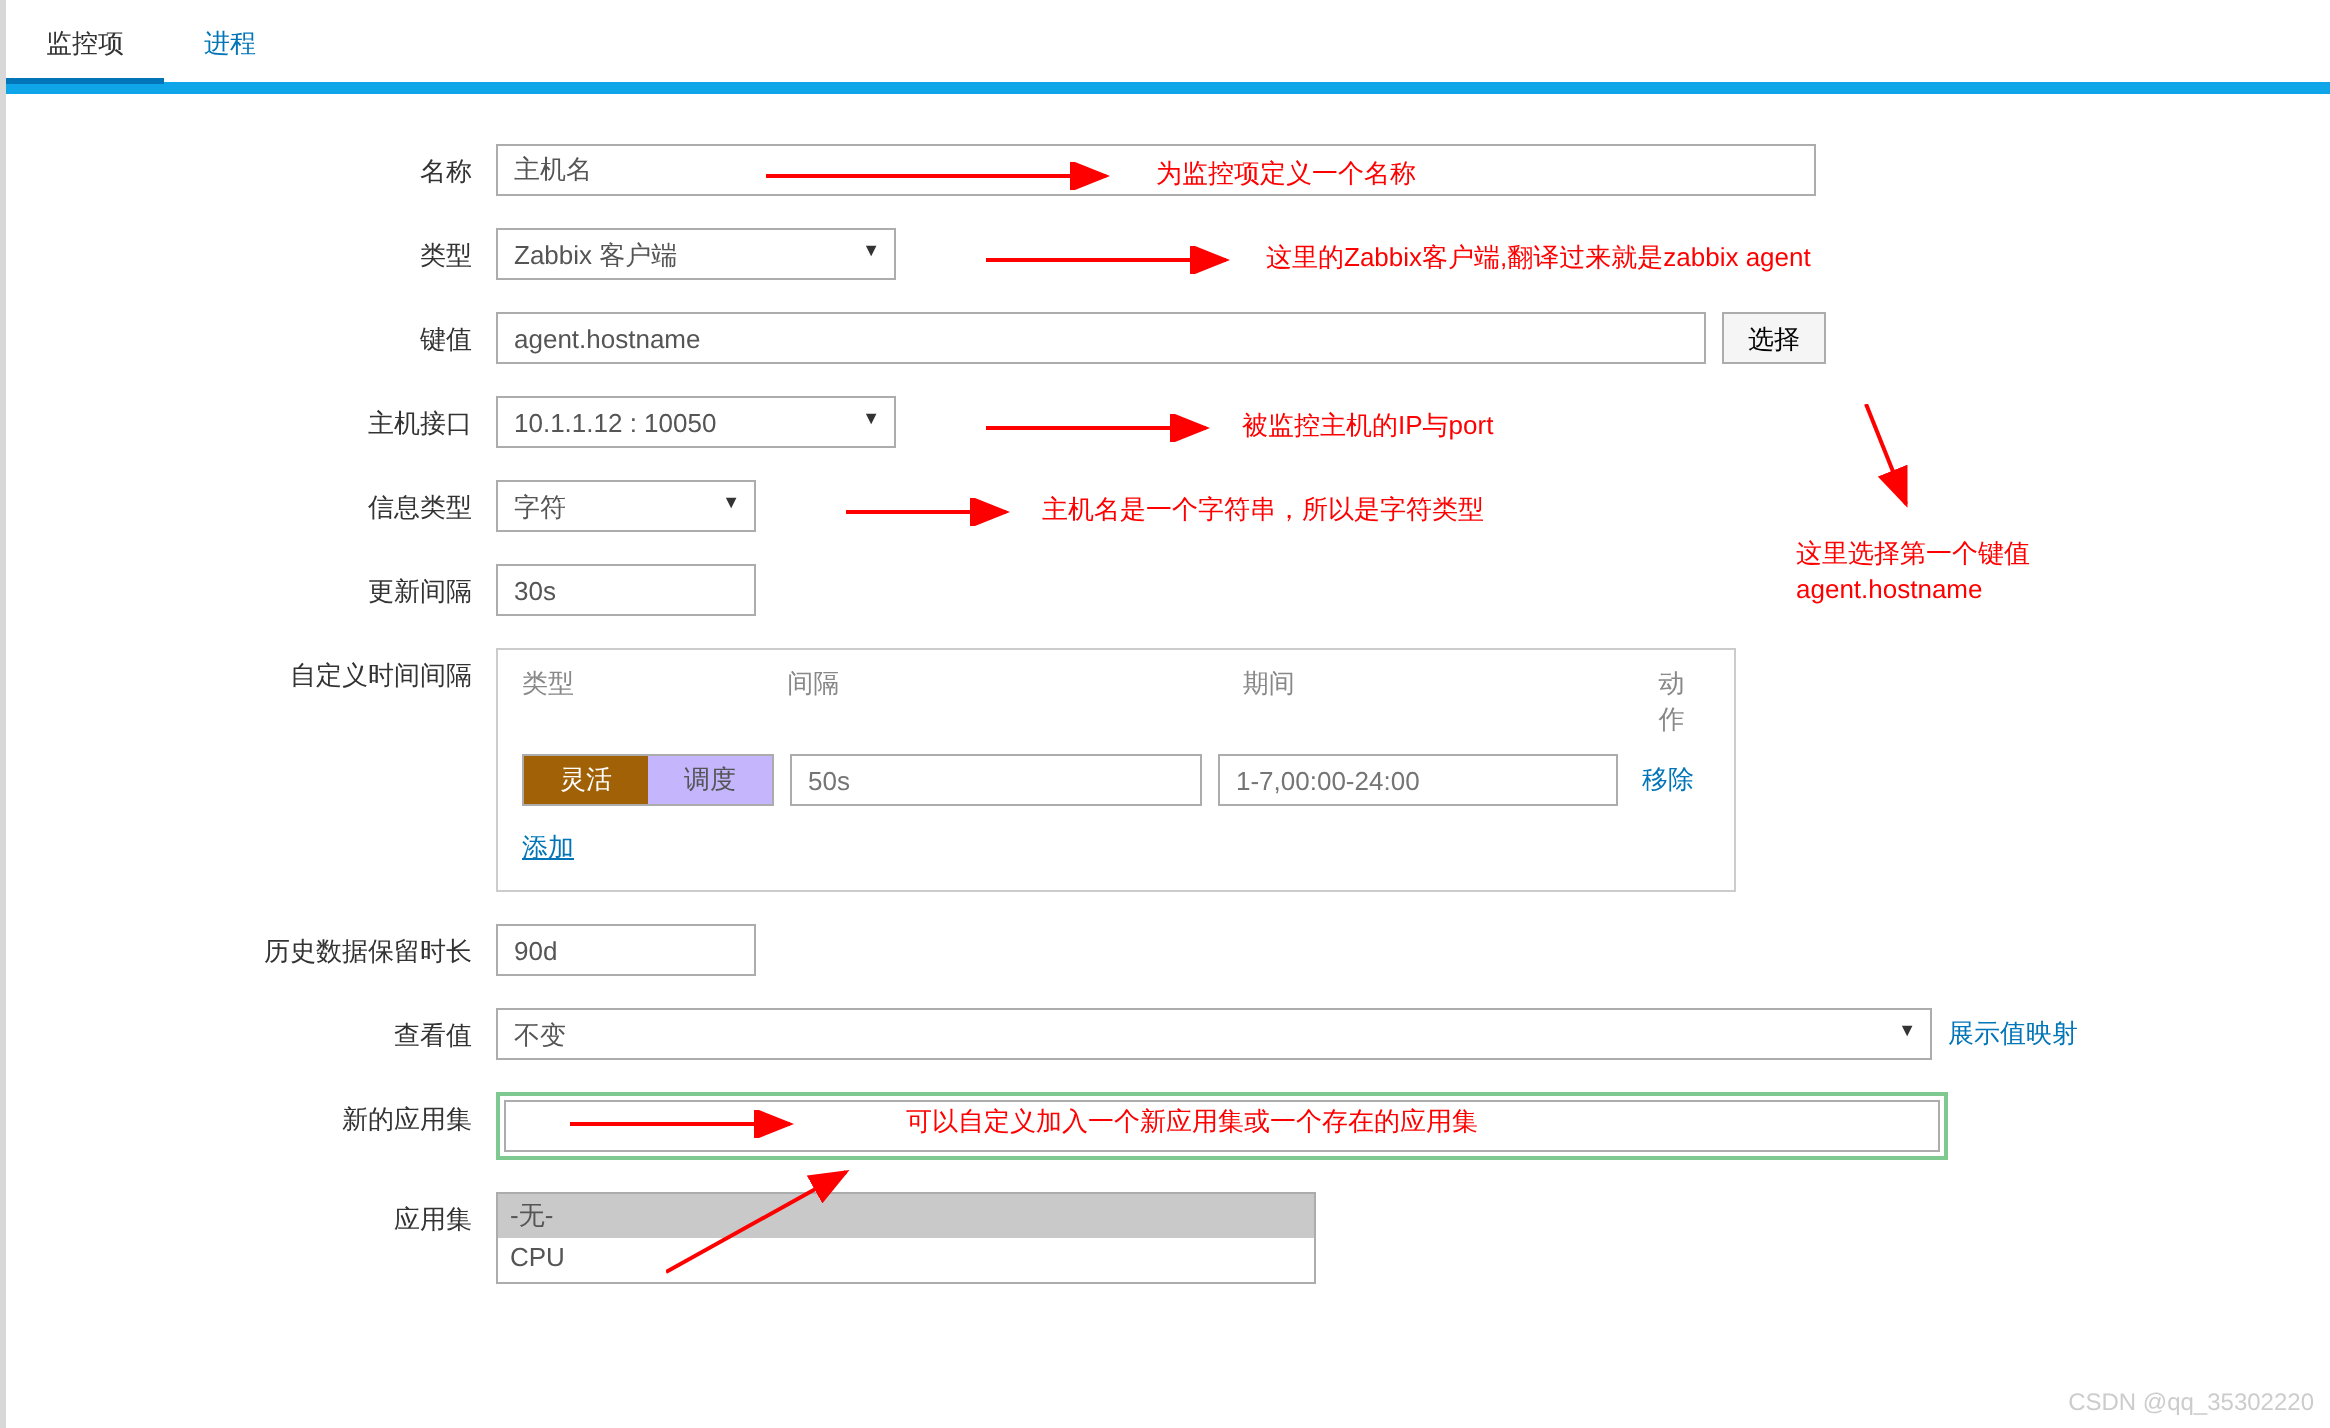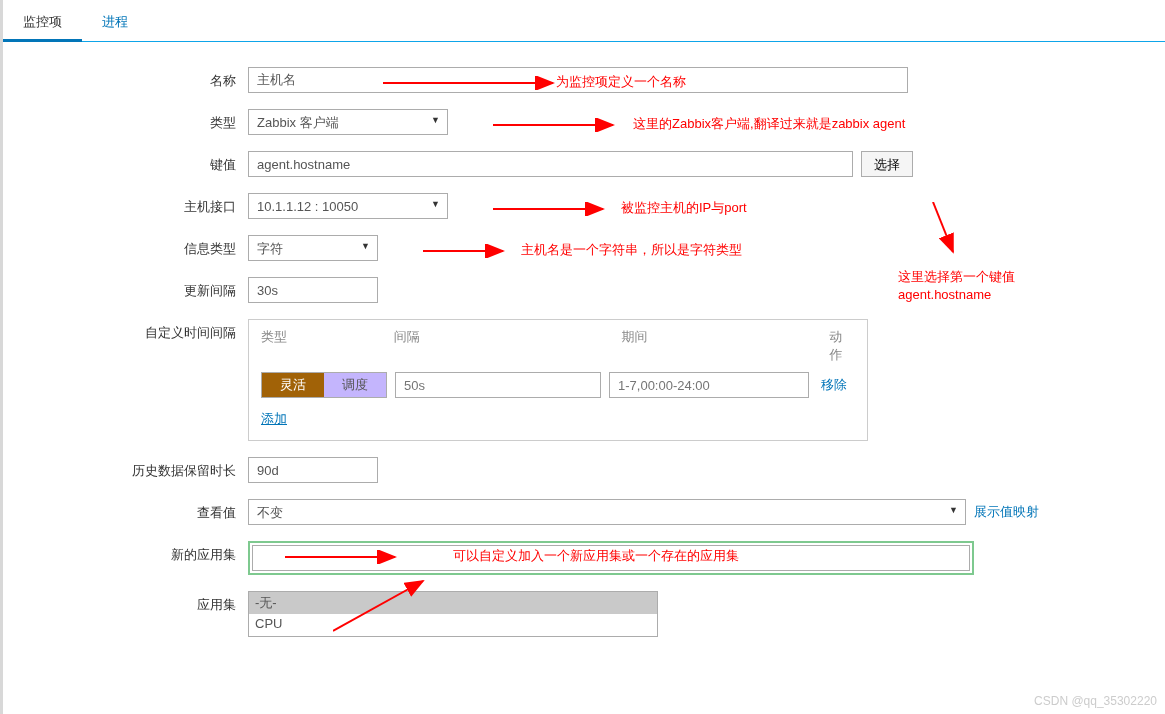--- a/index.html
+++ b/index.html
@@ -1,18 +1,18 @@
 <!DOCTYPE html>
 <html><head>
 <meta charset="utf-8">
 <style>
 * { box-sizing: border-box; margin: 0; padding: 0; }
 body { font-family: Arial, "Microsoft YaHei", sans-serif; font-size: 13px; color: #333; background: #fff; }
 .outer { border-left: 3px solid #d8d8d8; padding: 5px 0 0 0; width: 1165px; height: 714px; position: relative; overflow: hidden; }
-.tabs { display: flex; gap: 0; border-bottom: 1px solid #0ea5e9; margin-bottom: 25px; }
+.tabs { display: flex; gap: 0; border-bottom: 6px solid #0ea5e9; margin-bottom: 25px; }
 .tab { padding: 8px 20px; color: #0275b8; cursor: pointer; }
 .tab.active { color: #333; border-bottom: 3px solid #0275b8; margin-bottom: -1px; }
 .form-row { display: flex; align-items: flex-start; margin-bottom: 16px; position: relative; }
 .form-label { width: 245px; text-align: right; padding-right: 12px; padding-top: 5px; color: #333; }
 .form-control { display: flex; align-items: center; gap: 8px; }
 .text-input { border: 1px solid #acacac; padding: 4px 8px; height: 26px; font-size: 13px; font-family: inherit; color: #555; }
 .select { border: 1px solid #acacac; padding: 4px 8px; height: 26px; font-size: 13px; font-family: inherit; background: #fff; color: #555; appearance: none; position: relative; }
 .select-wrap { position: relative; display: inline-block; }
 .select-wrap::after { content: "▼"; position: absolute; right: 8px; top: 6px; font-size: 9px; pointer-events: none; color: #333; }
 .btn { border: 1px solid #acacac; background: #f5f5f5; padding: 4px 12px; height: 26px; cursor: pointer; font-size: 13px; font-family: inherit; }
@@ -64,21 +64,21 @@
       <input class="text-input w-name" value="主机名" style="">
     </div>
     <svg class="arrow-svg" style="left:380px;top:9px" width="180" height="14">
         <defs>
           <marker id="ah1" markerWidth="10" markerHeight="8" refX="9" refY="4" orient="auto">
             <polygon points="0 0, 10 4, 0 8" fill="#ff0000"></polygon>
           </marker>
         </defs>
         <line x1="0" y1="7" x2="170" y2="7" stroke="#ff0000" stroke-width="2" marker-end="url(#ah1)"></line>
       </svg>
-    <div class="annot" style="left:553px;top:6px">为监控项定义一个名称</div>
+    <div class="annot" style="left:575px;top:6px">为监控项定义一个名称</div>
   </div>
 
   <div class="form-row">
     <div class="form-label">类型</div>
     <div class="form-control">
       <div class="select-wrap"><select class="select w-type"><option>Zabbix 客户端</option></select></div>
     </div>
     <svg class="arrow-svg" style="left:490px;top:9px" width="130" height="14">
         <line x1="0" y1="7" x2="120" y2="7" stroke="#ff0000" stroke-width="2" marker-end="url(#ah1)"></line>
       </svg>

